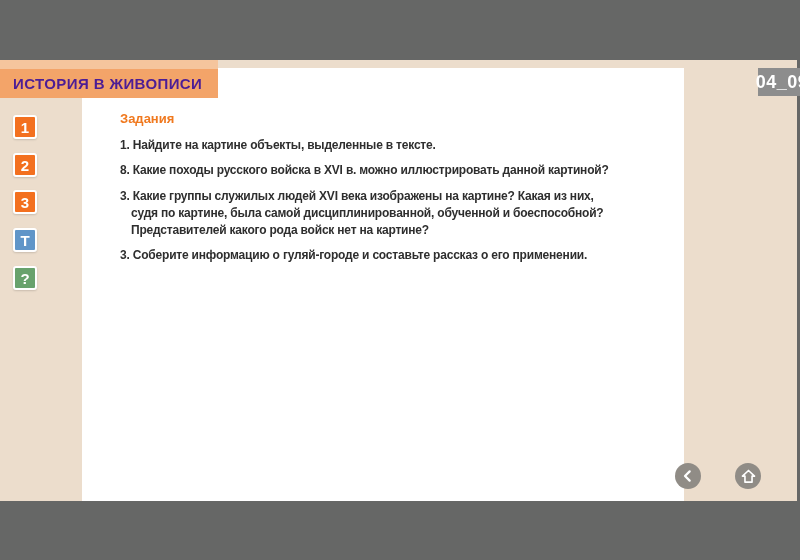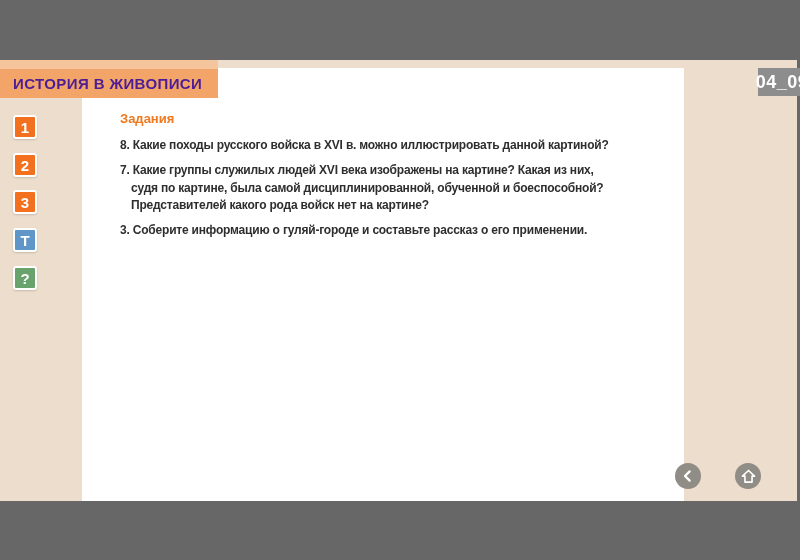--- a/index.html
+++ b/index.html
@@ -128,22 +128,23 @@
   .nav-btn svg { display: block; }
 </style>
 </head>
 <body>
 
 <div class="panel">
 
   <div class="card">
     <div class="content-text">
       <div class="content-heading">Задания</div>
+      <p class="task">1. Найдите на картине объекты, выделенные в тексте.</p>
       <p class="task">8. Какие походы русского войска в XVI в. можно иллюстрировать данной картиной?</p>
-      <p class="task">7. Какие группы служилых людей XVI века изображены на картине? Какая из них,
+      <p class="task">3. Какие группы служилых людей XVI века изображены на картине? Какая из них,
 судя по картине, была самой дисциплинированной, обученной и боеспособной?
 Представителей какого рода войск нет на картине?</p>
       <p class="task">3. Соберите информацию о гуляй-городе и составьте рассказ о его применении.</p>
     </div>
   </div>
 
   <div class="header-strip"></div>
   <div class="header-bar">ИСТОРИЯ В ЖИВОПИСИ</div>
 
   <div class="badge">04_09</div>

